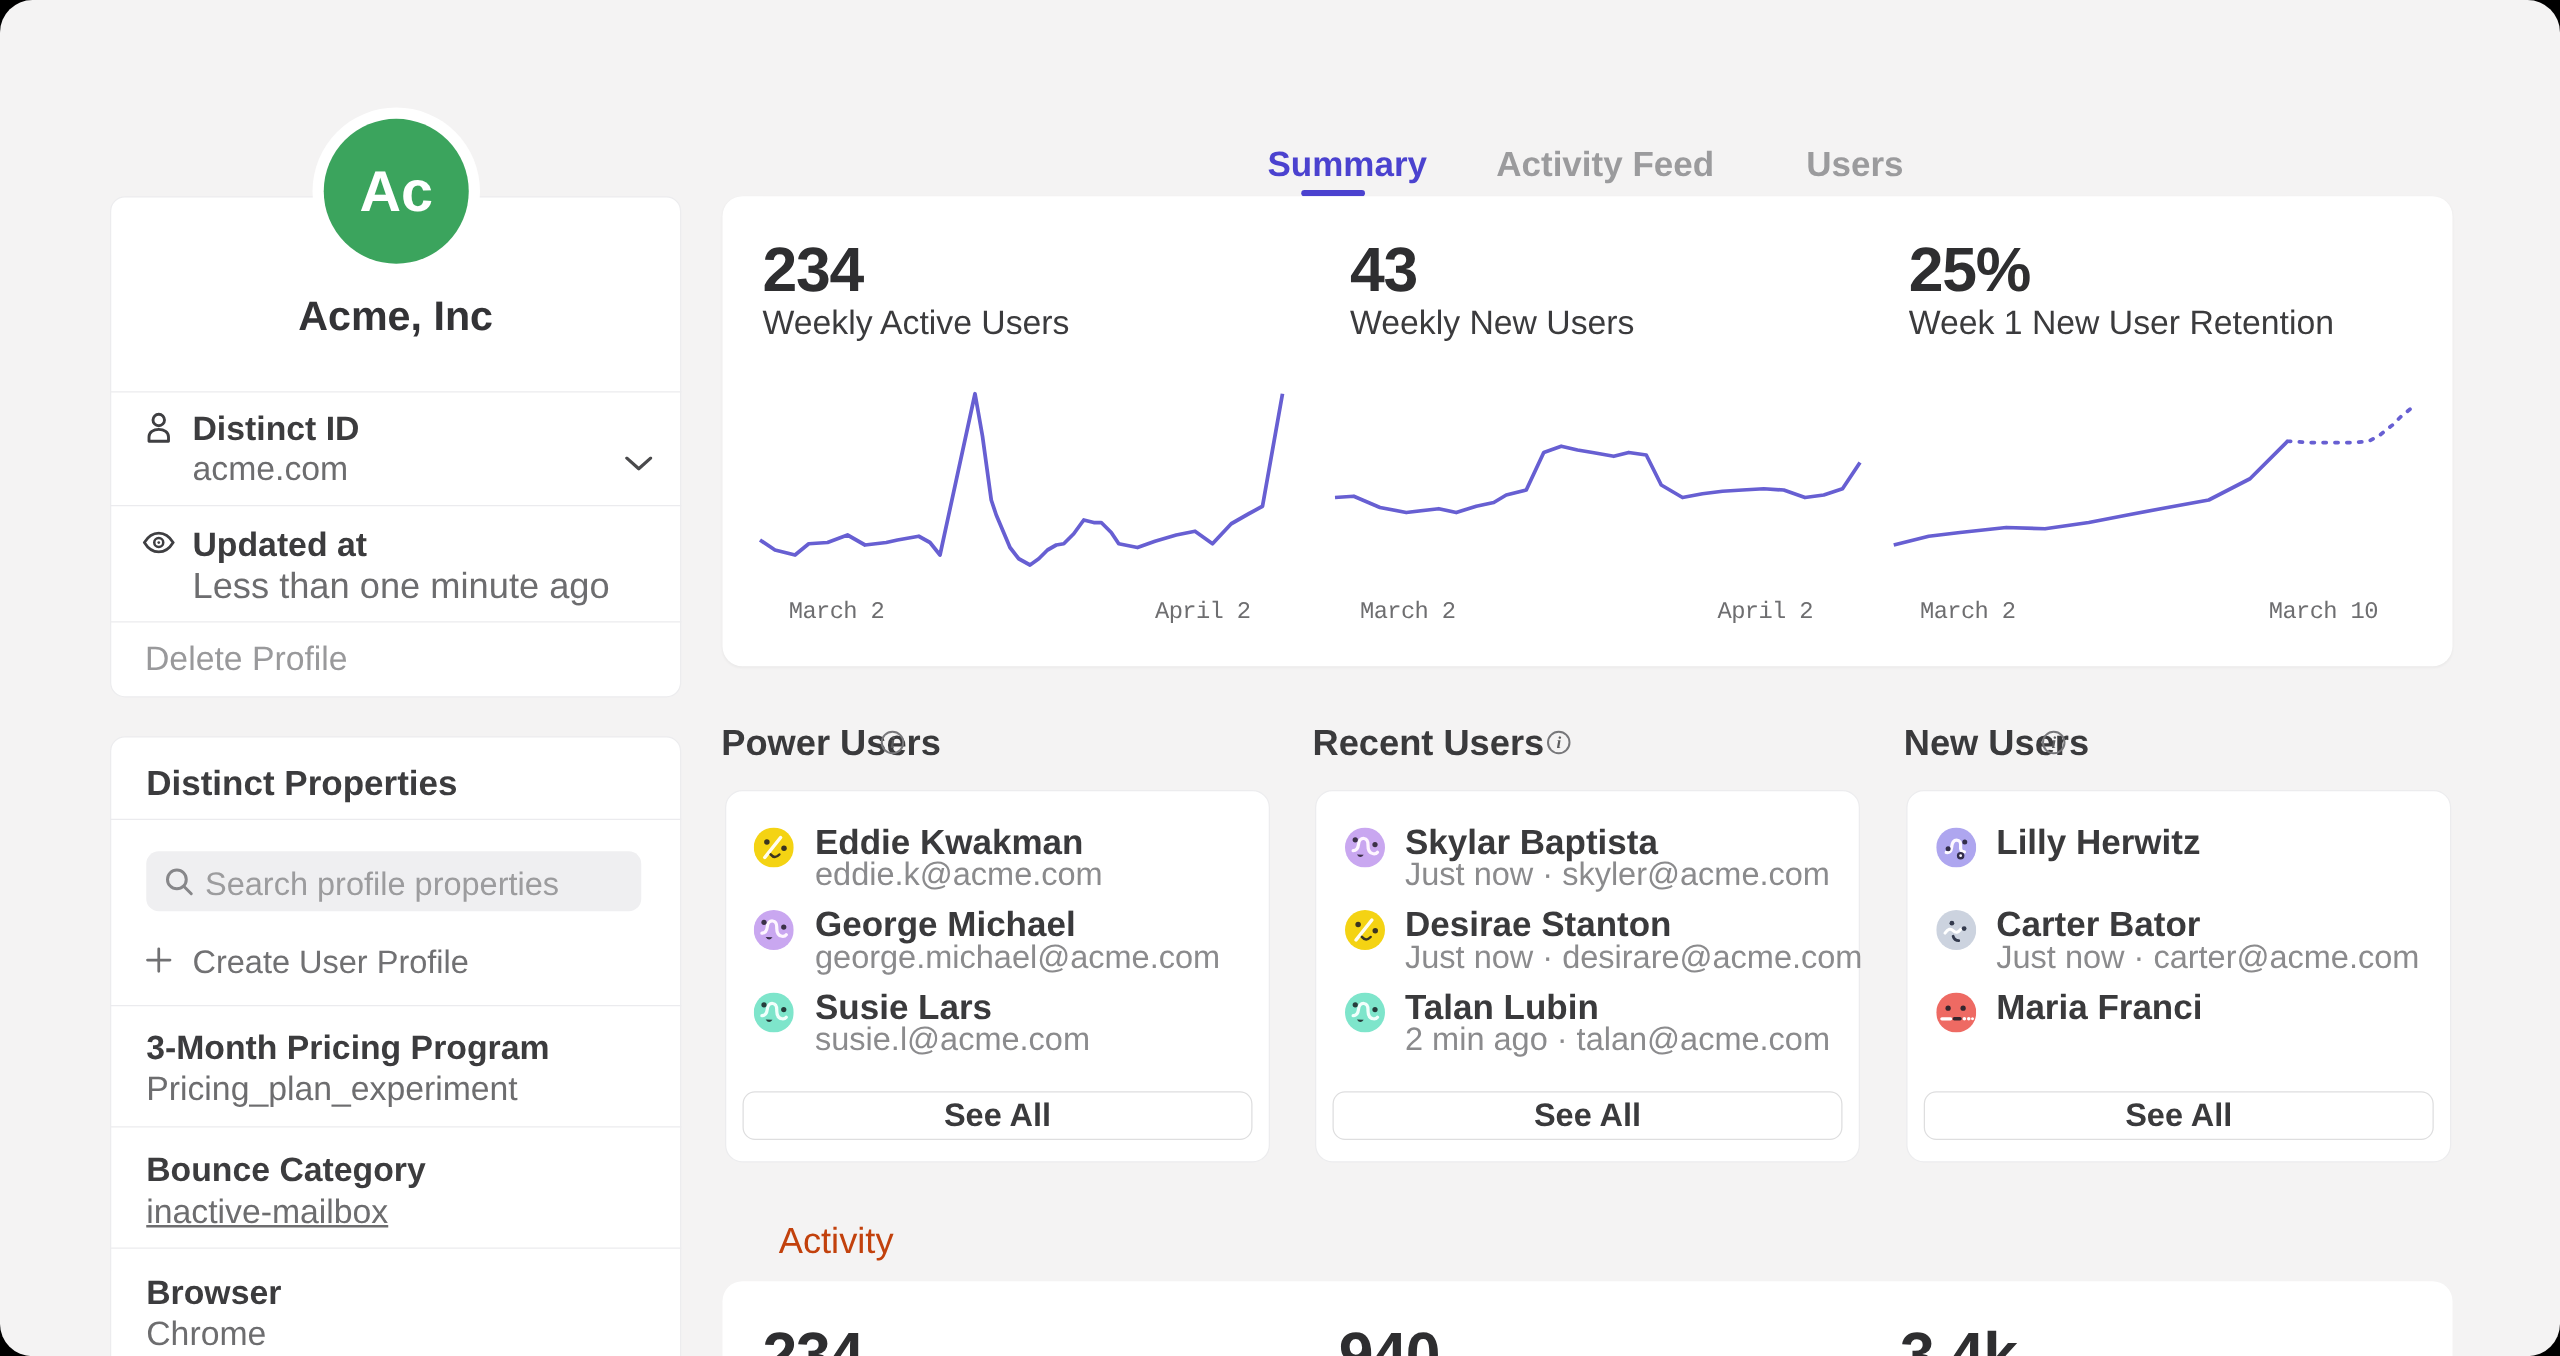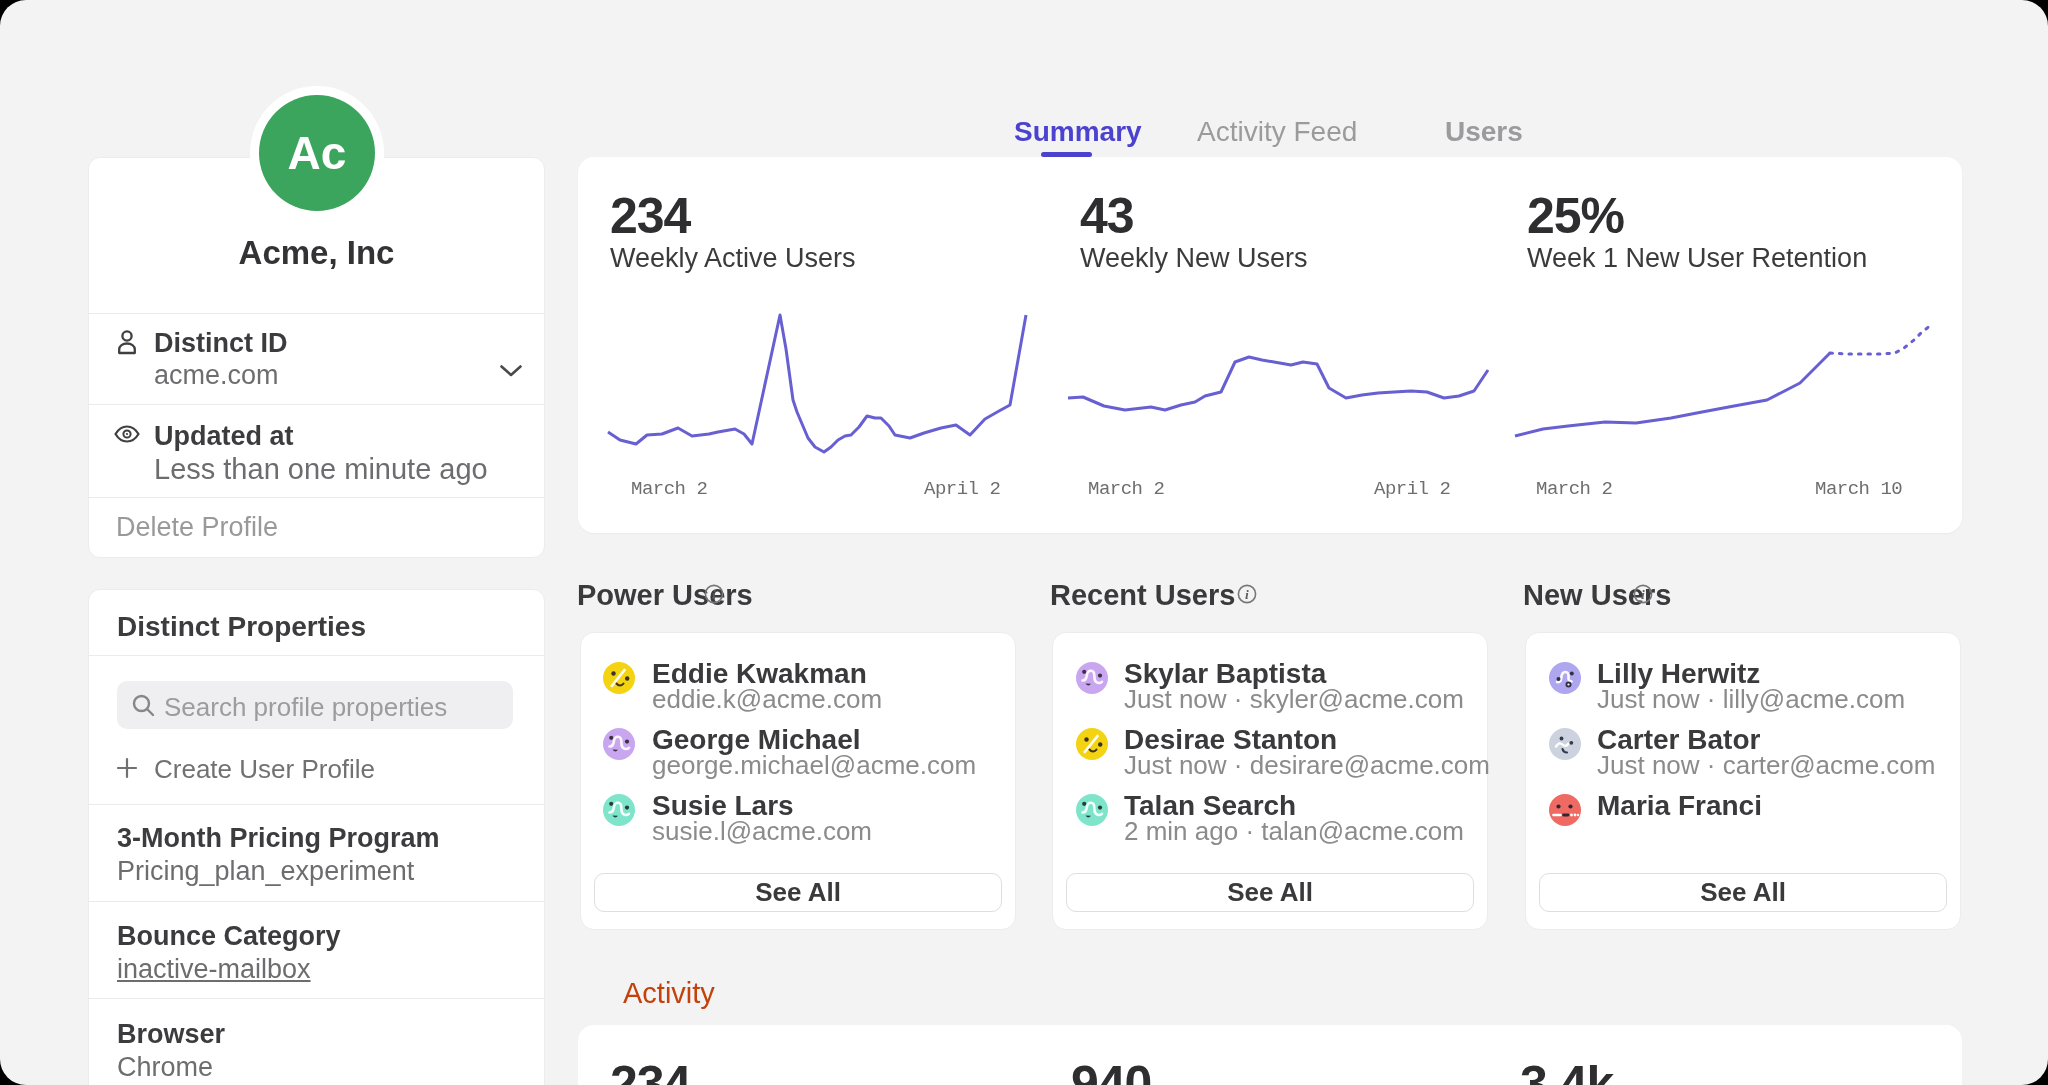--- a/index.html
+++ b/index.html
@@ -65,21 +65,21 @@
     <div class="abs" style="left:29px; top:267px; font-size:27px; color:#6d6d6f;">Pricing_plan_experiment</div>
     <div class="divider" style="top:312px;"></div>
     <div class="abs" style="left:29px; top:332px; font-size:27px; font-weight:bold; color:#3c3c3e;">Bounce Category</div>
     <div class="abs" style="left:29px; top:365px; font-size:27px; color:#6d6d6f;text-decoration:underline;">inactive-mailbox</div>
     <div class="divider" style="top:409px;"></div>
     <div class="abs" style="left:29px; top:430px; font-size:27px; font-weight:bold; color:#3c3c3e;">Browser</div>
     <div class="abs" style="left:29px; top:463px; font-size:27px; color:#6d6d6f;">Chrome</div>
   </div>
 
   <div class="abs" style="left:1014px; top:116px; font-size:28px; font-weight:bold; color:#4b42cf;">Summary</div>
-  <div class="abs" style="left:1197px; top:116px; font-size:28px; font-weight:normal; color:#9b9b9d;">Activity Feed</div>
+  <div class="abs" style="left:1197px; top:116px; font-size:28px; font-weight:bold; color:#9b9b9d;">Activity Feed</div>
   <div class="abs" style="left:1445px; top:116px; font-size:28px; font-weight:bold; color:#9b9b9d;">Users</div>
   <div class="abs" style="left:1041px; top:152px; width:51px; height:5px; background:#4b42cf; border-radius:3px;"></div>
 
   <div class="abs" style="left:578px; top:157px; width:1384px; height:376px; background:#fff; border-radius:16px; box-shadow:0 1px 2px rgba(0,0,0,0.04);"></div>
 
   <div class="abs" style="left:610px; top:187px; font-size:50px; font-weight:bold; color:#2e2e30; letter-spacing:-1px;">234</div>
   <div class="abs" style="left:610px; top:243px; font-size:27px; font-weight:500; color:#3b3b3d;">Weekly Active Users</div>
   <div class="abs" style="left:1080px; top:187px; font-size:50px; font-weight:bold; color:#2e2e30; letter-spacing:-1px;">43</div>
   <div class="abs" style="left:1080px; top:243px; font-size:27px; font-weight:500; color:#3b3b3d;">Weekly New Users</div>
   <div class="abs" style="left:1527px; top:187px; font-size:50px; font-weight:bold; color:#2e2e30; letter-spacing:-1px;">25%</div>
@@ -134,25 +134,24 @@
   <div class="abs" style="left:652px; top:684px; font-size:26px; color:#8b8b8d;">eddie.k@acme.com</div>
   <div class="abs" style="left:652px; top:724px; font-size:28px; font-weight:bold; color:#3a3a3c;">George Michael</div>
   <div class="abs" style="left:652px; top:750px; font-size:26px; color:#8b8b8d;">george.michael@acme.com</div>
   <div class="abs" style="left:652px; top:790px; font-size:28px; font-weight:bold; color:#3a3a3c;">Susie Lars</div>
   <div class="abs" style="left:652px; top:816px; font-size:26px; color:#8b8b8d;">susie.l@acme.com</div>
 
   <div class="abs" style="left:1124px; top:658px; font-size:28px; font-weight:bold; color:#3a3a3c;">Skylar Baptista</div>
   <div class="abs" style="left:1124px; top:684px; font-size:26px; color:#8b8b8d;">Just now · skyler@acme.com</div>
   <div class="abs" style="left:1124px; top:724px; font-size:28px; font-weight:bold; color:#3a3a3c;">Desirae Stanton</div>
   <div class="abs" style="left:1124px; top:750px; font-size:26px; color:#8b8b8d;">Just now · desirare@acme.com</div>
-  <div class="abs" style="left:1124px; top:790px; font-size:28px; font-weight:bold; color:#3a3a3c;">Talan Search</div>
+  <div class="abs" style="left:1124px; top:790px; font-size:28px; font-weight:bold; color:#3a3a3c;">Talan Lubin</div>
   <div class="abs" style="left:1124px; top:816px; font-size:26px; color:#8b8b8d;">2 min ago · talan@acme.com</div>
 
   <div class="abs" style="left:1597px; top:658px; font-size:28px; font-weight:bold; color:#3a3a3c;">Lilly Herwitz</div>
-  <div class="abs" style="left:1597px; top:684px; font-size:26px; color:#8b8b8d;">Just now · lilly@acme.com</div>
   <div class="abs" style="left:1597px; top:724px; font-size:28px; font-weight:bold; color:#3a3a3c;">Carter Bator</div>
   <div class="abs" style="left:1597px; top:750px; font-size:26px; color:#8b8b8d;">Just now · carter@acme.com</div>
   <div class="abs" style="left:1597px; top:790px; font-size:28px; font-weight:bold; color:#3a3a3c;">Maria Franci</div>
 
   <svg class="abs" style="left:603px; top:662px;" width="32" height="32" viewBox="0 0 32 32">
     <circle cx="16" cy="16" r="16" fill="#f4d313"></circle>
     <line x1="21.5" y1="8" x2="8.8" y2="24" stroke="#fffdf2" stroke-width="2.8" stroke-linecap="round"></line>
     <circle cx="10.5" cy="11.5" r="2.2" fill="#3a3420"></circle>
     <circle cx="24.2" cy="16.5" r="2.2" fill="#3a3420"></circle>
     <path d="M 13.5,21.5 Q 16.8,25.6 20.5,21.6" fill="none" stroke="#3a3420" stroke-width="2" stroke-linecap="round"></path>

